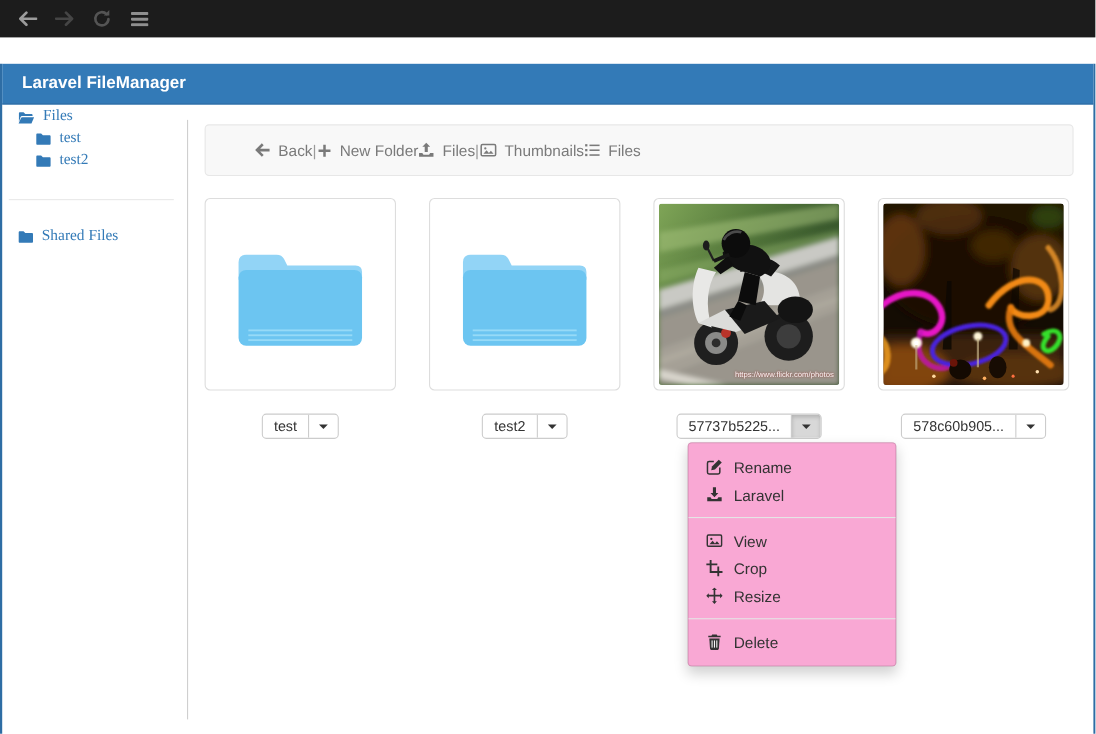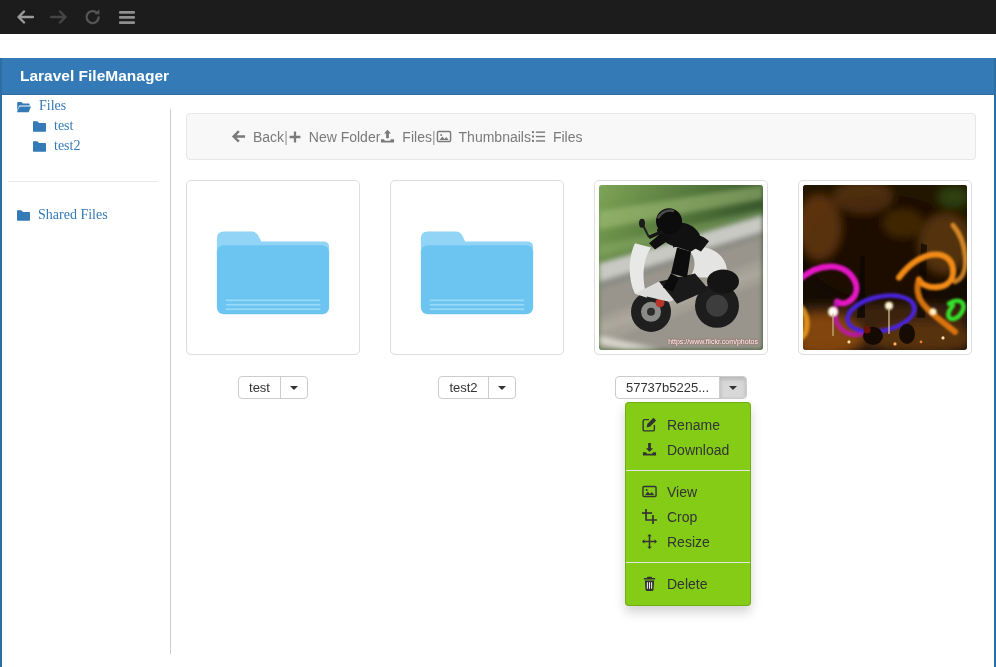--- a/index.html
+++ b/index.html
@@ -52,21 +52,21 @@
 
   .btn-group { margin-top:21px; display:inline-flex; border:1px solid #ccc; border-radius:4px;
                background:#fff; overflow:hidden; }
   .btn-label { padding:3px 10px; font-size:13px; color:#333; cursor:pointer; white-space:nowrap; }
   .btn-caret { padding:0 9px; border-left:1px solid #ccc; display:flex; align-items:center; cursor:pointer; }
   .btn-caret.active { background:#d8d8d8; box-shadow:inset 0 2px 4px rgba(0,0,0,.18); }
   .caret { width:0; height:0; border-left:4px solid transparent; border-right:4px solid transparent;
            border-top:4px solid #333; }
 
   
-  .dropdown { position:absolute; top:222px; left:31px; width:126px; background:#84cc16;
+  .dropdown { position:absolute; top:222px; left:31px; width:190px; background:#f9a8d4;
               border:1px solid rgba(0,0,0,.15); border-radius:4px;
               box-shadow:0 6px 12px rgba(0,0,0,.18); padding:9px 0; z-index:50; }
   .menu-item { display:flex; align-items:center; gap:10px; padding:4.5px 16px; font-size:14px;
                color:#333; cursor:pointer; white-space:nowrap; }
   .menu-item svg { flex-shrink:0; }
   .menu-divider { height:1px; background:#e5e5e5; margin:8px 0; }
 </style>
 </head>
 <body>
 
@@ -283,21 +283,21 @@
                   <path d="M13.2 8.6v4.6c0 .9-.7 1.6-1.6 1.6H2.8c-.9 0-1.6-.7-1.6-1.6V4.4c0-.9.7-1.6 1.6-1.6h4.6" fill="none" stroke="#333" stroke-width="1.5"></path>
                   <path d="M12.2.9l2.9 2.9-6.6 6.6-3.6.7.7-3.6z" fill="#333"></path>
                 </svg>
               <span>Rename</span>
             </div>
             <div class="menu-item">
               <svg width="15" height="15" viewBox="0 0 16 16" fill="#333">
                   <path d="M8 10.6L4.2 6.6h2.3V1h3v5.6h2.3z"></path>
                   <path d="M1 10.8h3.2l1.1 1.7h5.4l1.1-1.7H15v3.7H1z"></path>
                 </svg>
-              <span>Download</span>
+              <span>Laravel</span>
             </div>
             <div class="menu-divider"></div>
             <div class="menu-item">
               <svg width="15" height="15" viewBox="0 0 16 16">
                   <rect x="1" y="2.6" width="14" height="10.8" rx="1.3" fill="none" stroke="#333" stroke-width="1.5"></rect>
                   <circle cx="5" cy="6.3" r="1.1" fill="#333"></circle>
                   <path d="M3.2 11.6l3-3.6 2.3 2.7 1.9-2.2 2.6 3.1z" fill="#333"></path>
                 </svg>
               <span>View</span>
             </div>
@@ -376,18 +376,24 @@
                 <ellipse cx="70" cy="150" rx="10" ry="9" fill="#140a02"></ellipse>
                 <ellipse cx="104" cy="148" rx="8" ry="10" fill="#170c03"></ellipse>
                 <circle cx="64" cy="144" r="3.5" fill="#6a1408"></circle>
                 <circle cx="46" cy="156" r="1.6" fill="#ffd9a0"></circle>
                 <circle cx="92" cy="158" r="1.6" fill="#ffb060"></circle>
                 <circle cx="118" cy="156" r="1.4" fill="#ff7040"></circle>
                 <circle cx="140" cy="152" r="1.6" fill="#ffe0b0"></circle>
               </svg>
             </div>
           </div>
+          <div class="btn-group">
+            <span class="btn-label">578c60b905...</span>
+            <span class="btn-caret">
+                <span class="caret"></span>
+              </span>
+          </div>
         </div>
 
       </div>
     </div>
   </div>
 </div>
 
 </body></html>

